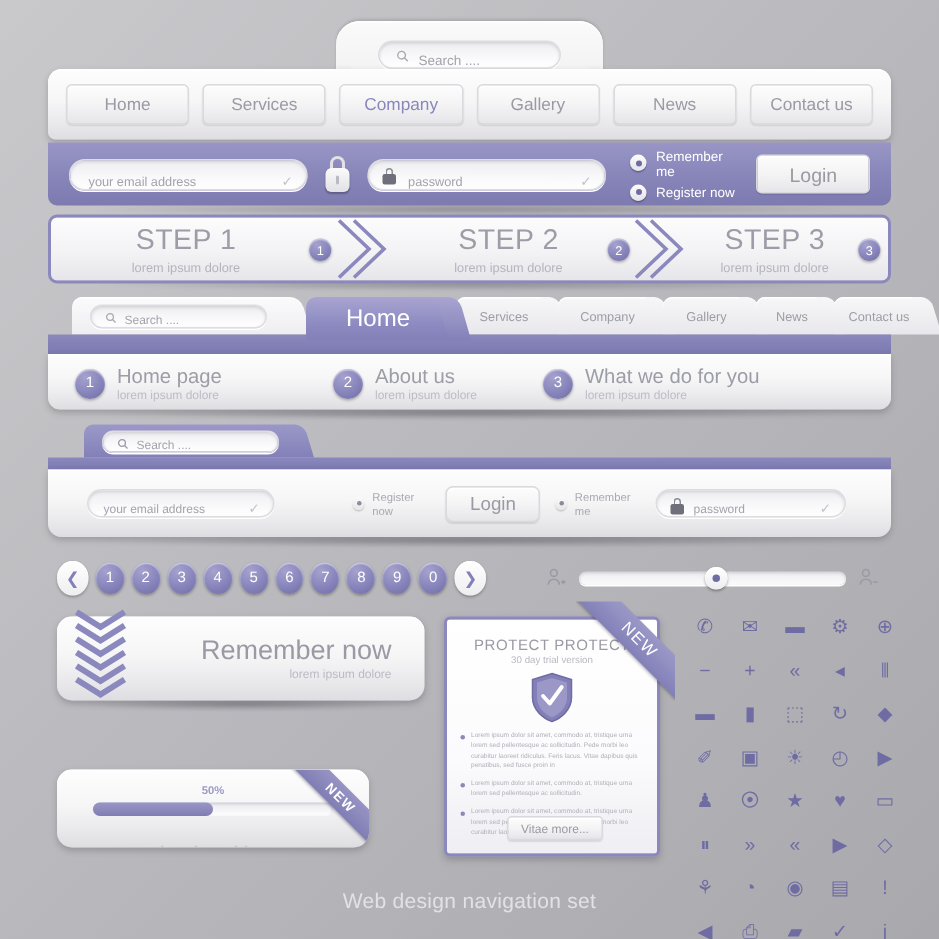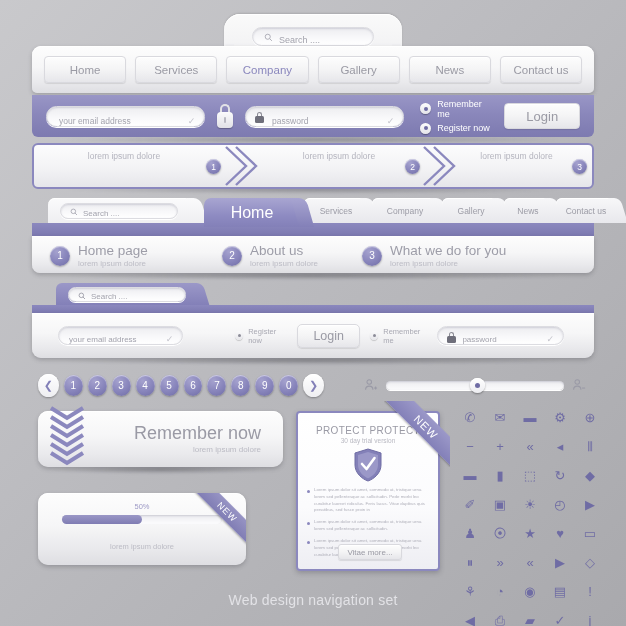--- a/index.html
+++ b/index.html
@@ -177,21 +177,21 @@
   .slider-ico{ color:#8a8a96; }
 
   
   #download{ position:absolute; left:38px; top:411px; width:245px; height:56px; border-radius:10px; }
   #download .lbl{ position:absolute; right:22px; top:12px; text-align:right; }
   #download .lbl .t{ font-size:18px; color:#9a9aa5; }
   #download .lbl .s{ font-size:8px; color:#bbbbc4; margin-top:1px; }
   #dl-ribbon{ position:absolute; left:8px; top:-7px; width:42px; height:68px; }
 
   
-  #progress{ position:absolute; left:38px; top:493px; width:208px; height:72px; border-radius:10px; overflow:hidden;}
+  #progress{ position:absolute; left:38px; top:513px; width:208px; height:52px; border-radius:10px; overflow:hidden;font-weight:bold;}
   #progress .pct{ position:absolute; left:0; right:0; top:9px; text-align:center; font-size:7.5px; color:#9e9bc6; }
   #pbar{ position:absolute; left:24px; top:22px; width:160px; height:9px; border-radius:5px;
      background:linear-gradient(180deg,#ebebef,#fdfdfe);
      box-shadow: inset 0 1px 2px rgba(120,120,140,.28); }
   #pbar .fill{ height:100%; border-radius:5px; background:linear-gradient(180deg,#9a97c6,#7f7cb3); }
   #progress .t{ position:absolute; left:0; right:0; top:34px; text-align:center; font-size:13px; color:#9a9aa5; }
   #progress .s{ position:absolute; left:0; right:0; top:49px; text-align:center; font-size:7.5px; color:#bcbcc5; }
   .corner-ribbon{ position:absolute; right:0; top:0; width:56px; height:56px; overflow:hidden; }
   .corner-ribbon span{ position:absolute; display:block; width:86px; padding:3px 0; text-align:center;
      background:linear-gradient(180deg,#9794c4,#807db4); color:#fff; font-size:9px; letter-spacing:1px;
@@ -282,40 +282,43 @@
         <span>Register now</span>
       </div>
     </div>
     <div id="login-btn" class="soft-btn">Login</div>
   </div>
   <div class="shadow-strip"></div>
 </div>
 
 <div id="sec-steps">
   <div class="step" style="left:10px;width:160px">
+    <div class="t">STEP 1</div>
     <div class="s">lorem ipsum dolore</div>
   </div>
   <div class="num-badge step-badge" style="left:172px">1</div>
   <div class="step-chev" style="left:190px">
     <svg width="40" height="42" viewBox="0 0 40 42">
       <polyline points="2,2 22,21 2,40" fill="none" stroke="#8b88be" stroke-width="2.4"></polyline>
       <polyline points="12,2 32,21 12,40" fill="none" stroke="#8b88be" stroke-width="2.4"></polyline>
     </svg>
   </div>
   <div class="step" style="left:225px;width:160px">
+    <div class="t">STEP 2</div>
     <div class="s">lorem ipsum dolore</div>
   </div>
   <div class="num-badge step-badge" style="left:371px">2</div>
   <div class="step-chev" style="left:388px">
     <svg width="40" height="42" viewBox="0 0 40 42">
       <polyline points="2,2 22,21 2,40" fill="none" stroke="#8b88be" stroke-width="2.4"></polyline>
       <polyline points="12,2 32,21 12,40" fill="none" stroke="#8b88be" stroke-width="2.4"></polyline>
     </svg>
   </div>
   <div class="step" style="left:420px;width:125px">
+    <div class="t">STEP 3</div>
     <div class="s">lorem ipsum dolore</div>
   </div>
   <div class="num-badge step-badge" style="left:538px">3</div>
   <div class="shadow-strip"></div>
 </div>
 
 <div id="sec-tabs-wrap">
   <div id="tab-search">
     <div id="tab-search-field" class="field">
       <svg class="mag" width="8" height="8" viewBox="0 0 12 12" style="left:9px;top:4px">

